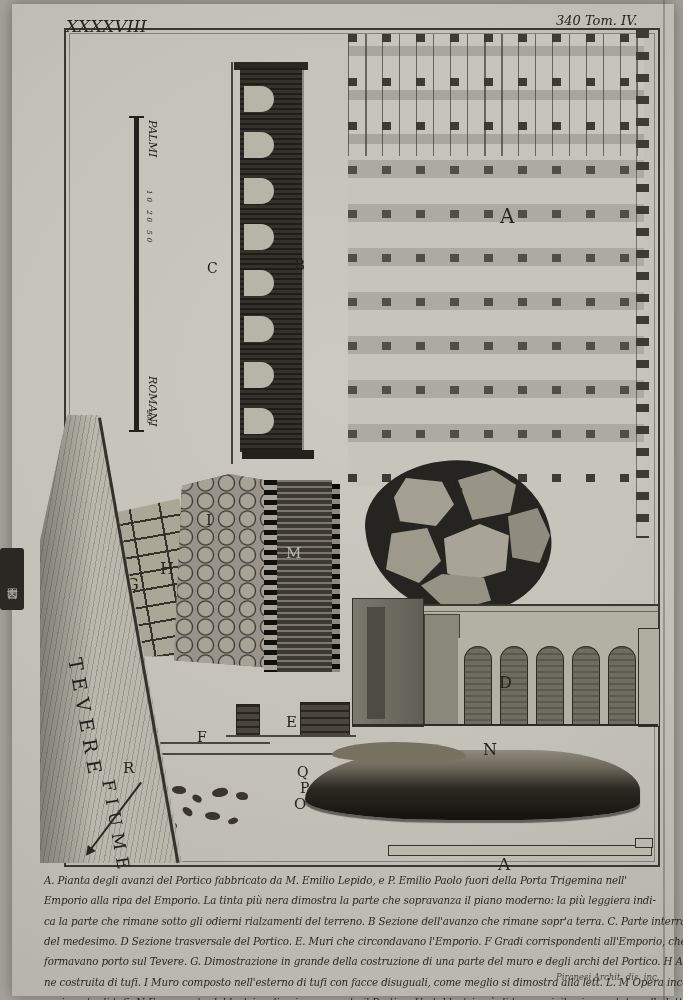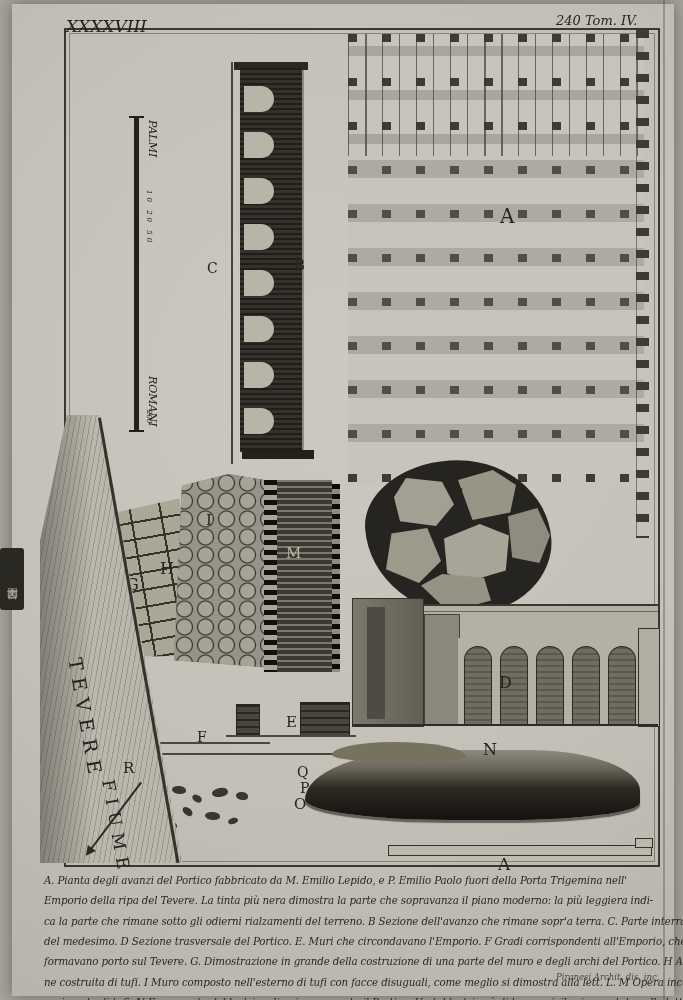--- a/index.html
+++ b/index.html
@@ -142,21 +142,21 @@
 
   <div class="stamp2">
     <div class="glyphs">図書</div>
   </div>
 
   <div class="frame">
     <div class="frame-inner"></div>
   </div>
 
   <div class="lbl ital" style="left:66px;top:18px;font-size:17px;">XXXXVIII</div>
-  <div class="lbl ital" style="left:556px;top:14px;font-size:13px;">240 Tom. IV.</div>
+  <div class="lbl ital" style="left:556px;top:14px;font-size:13px;">340 Tom. IV.</div>
 
   <div class="plan">
     <div class="pier-grid"></div>
     <div class="top-bands"></div>
     <div class="vlines"></div>
     <div class="row-bands"></div>
     <div class="pier-col"></div>
   </div>
 
   <div class="sectionB">
@@ -256,21 +256,21 @@
   <div class="lbl" style="left:286px;top:546px;font-size:15px;color:#b9b6aa;">M</div>
   <div class="lbl" style="left:483px;top:742px;font-size:16px;">N</div>
   <div class="lbl" style="left:297px;top:765px;font-size:14px;">Q</div>
   <div class="lbl" style="left:300px;top:781px;font-size:14px;">P</div>
   <div class="lbl" style="left:294px;top:797px;font-size:15px;">O</div>
   <div class="lbl" style="left:123px;top:761px;font-size:15px;z-index:7;">R</div>
   <div class="lbl" style="left:498px;top:856px;font-size:17px;z-index:9;">A</div>
 
   <div class="caption">
     <div class="cap-line">A. Pianta degli avanzi del Portico fabbricato da M. Emilio Lepido, e P. Emilio Paolo fuori della Porta Trigemina nell'</div>
-    <div class="cap-line">Emporio della ripa del Tevere. La tinta più nera dimostra la parte che sopravanza il piano moderno: la più leggiera indi-</div>
+    <div class="cap-line">Emporio alla ripa del Emporio. La tinta più nera dimostra la parte che sopravanza il piano moderno: la più leggiera indi-</div>
     <div class="cap-line">ca la parte che rimane sotto gli odierni rialzamenti del terreno. B Sezione dell'avanzo che rimane sopr'a terra. C. Parte interrata</div>
     <div class="cap-line">del medesimo. D Sezione trasversale del Portico. E. Muri che circondavano l'Emporio. F Gradi corrispondenti all'Emporio, che</div>
     <div class="cap-line">formavano porto sul Tevere. G. Dimostrazione in grande della costruzione di una parte del muro e degli archi del Portico. H Arcuazio-</div>
     <div class="cap-line">ne costruita di tufi. I Muro composto nell'esterno di tufi con facce disuguali, come meglio si dimostra alla lett. L. M Opera incerta, comp.</div>
     <div class="cap-line">parimente di tufi. N Frammento del lastrico di cui era coperto il Portico. Un tal lastrico è di tre corsi, il primo notato colla lett. O, è</div>
     <div class="cap-line">composto di scaglie di pietra con calce e pozzolana: il secondo notato colla P, è di testacei, scaglie, calce, e pozzolana: ed il ter-</div>
   </div>
 
   <div class="signature">Piranesi Archit. dis. inc.</div>
 </div>

